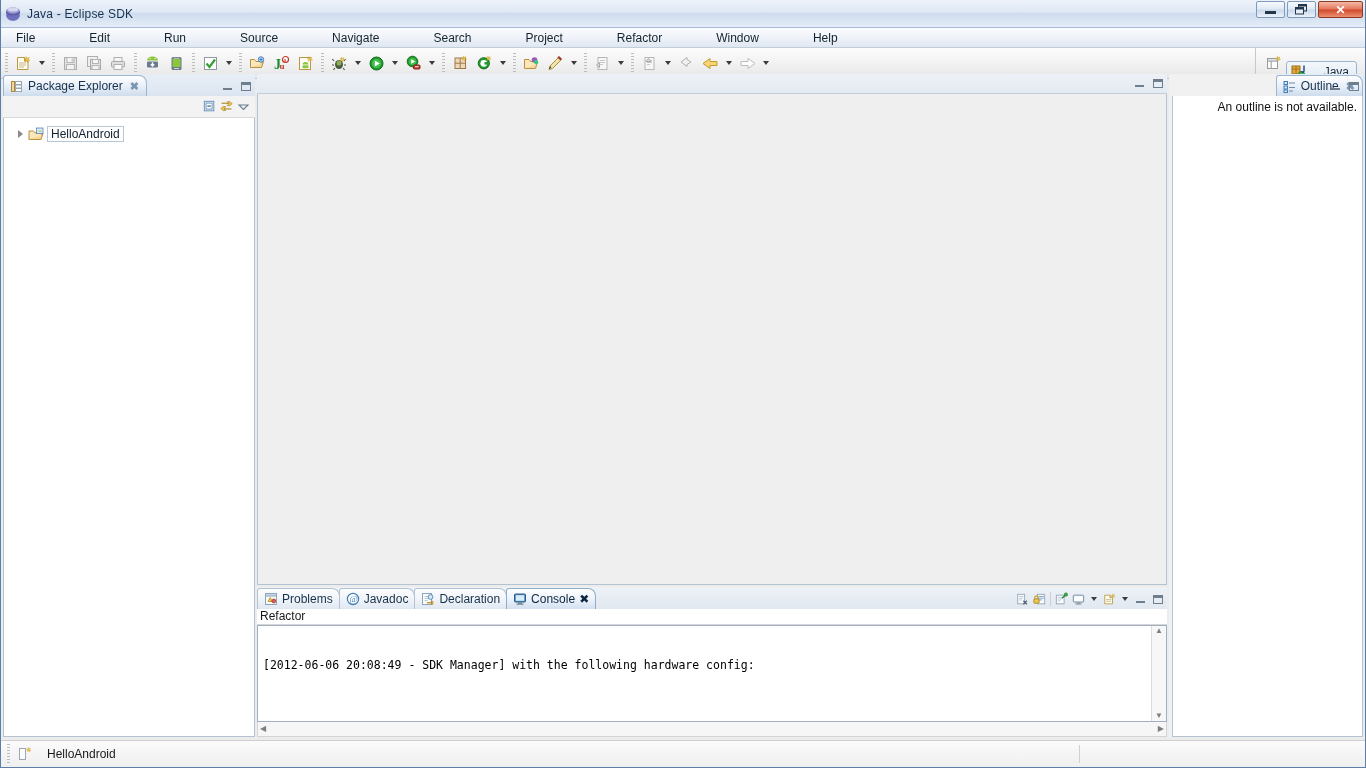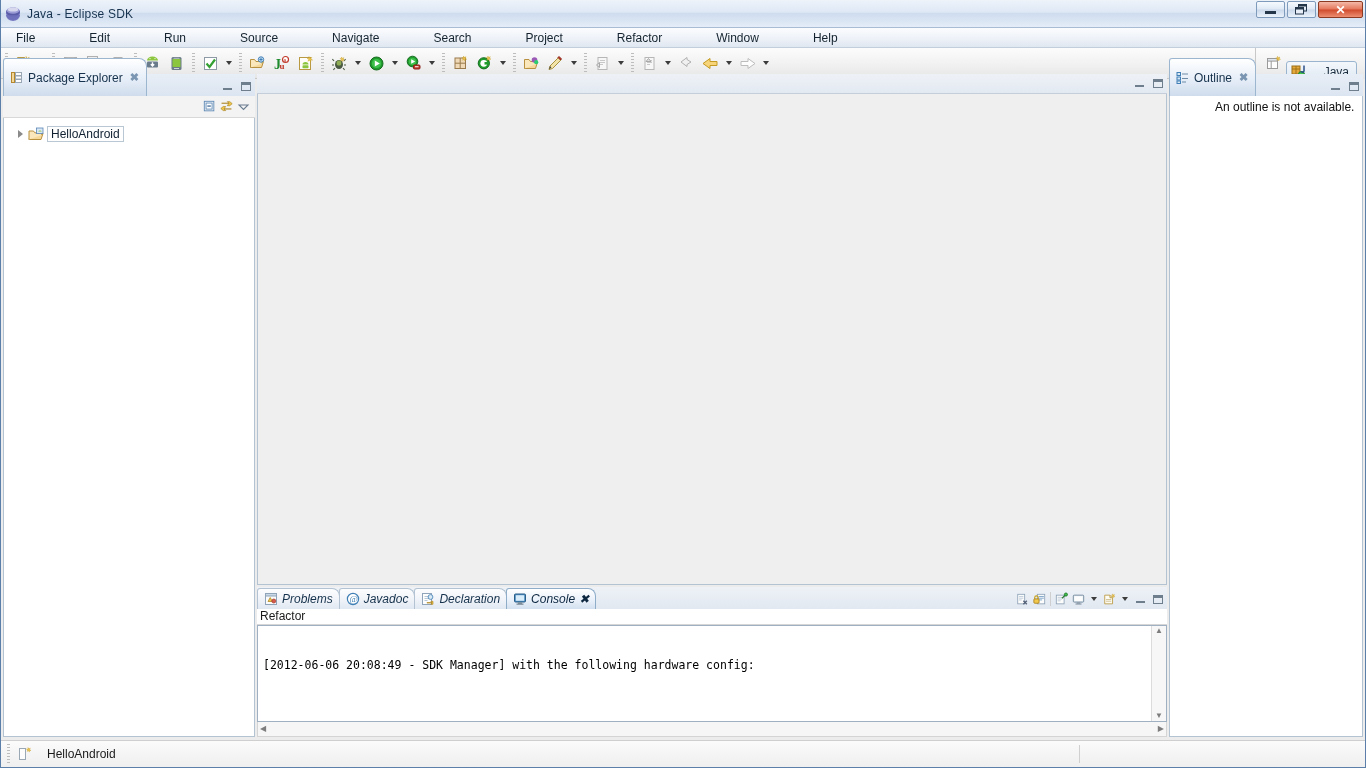--- a/index.html
+++ b/index.html
@@ -120,21 +120,21 @@
   }
 
   
   .viewpart { display: flex; flex-direction: column; background: #f1f1f1; }
   .vtabrow {
     height: 22px; display: flex; align-items: flex-end;
     position: relative;
     background: linear-gradient(to bottom, #e8eef6, #dbe5f1);
   }
   .vtab {
-    height: 38px; display: flex; align-items: center; gap: 5px;
+    height: 21px; display: flex; align-items: center; gap: 5px;
     padding: 0 7px 0 6px;
     font-size: 12px; color: #16324c;
     background: linear-gradient(to bottom, #ffffff 0%, #e6eef8 55%, #cfdcec 100%);
     border: 1px solid #9db6d0; border-bottom: none;
     border-radius: 3px 8px 0 0;
     position: relative;
   }
   .vtab .closeX {
     font-size: 11px; color: #7a96b2; margin-left: 2px; font-weight: bold;
   }
@@ -235,21 +235,21 @@
   }
   .hscroll {
     height: 15px; background: #f6f6f6;
     border: 1px solid #d4d4d4; border-top: none;
     display: flex; align-items: center; justify-content: space-between;
     padding: 0 2px;
   }
   .sc-arrow { font-size: 8px; color: #7d7d7d; line-height: 1; }
 
   
-  #outline-part { width: 194px; flex: 0 0 194px; }
+  #outline-part { width: 194px; flex: 0 0 194px; align-items: flex-end; }
   .outline-text { font-size: 12px; color: #101010; padding: 4px 5px; margin-left: 40px; }
 
   
   .statusbar {
     position: absolute; left: 0; right: 0; bottom: 0;
     height: 27px;
     background: linear-gradient(to bottom, #fbfbfb, #efefef);
     border-top: 1px solid #cfcfcf;
     display: flex; align-items: center;
   }
@@ -616,21 +616,21 @@
               </div>
             <div class="minibtn">
                 <div class="mini-max"></div>
               </div>
           </div>
         </div>
         <div class="editor-canvas"></div>
       </div>
 
       <div id="bottom-part">
-        <div class="vtabrow" style="background:linear-gradient(to bottom,#eef2f7,#e1e8f1);font-style:italic;">
+        <div class="vtabrow" style="background:linear-gradient(to bottom,#eef2f7,#e1e8f1);">
           <div class="btab">
             <span>
               <svg width="14" height="14" viewBox="0 0 14 14">
                 <rect x="1.5" y="1.5" width="11" height="11" fill="#fbfbfb" stroke="#8fa4b8"></rect>
                 <rect x="1.5" y="1.5" width="11" height="2.5" fill="#c9d9e8" stroke="#8fa4b8"></rect>
                 <path d="M4 9.5l2.2-4 2.2 4z" fill="#f2c94c" stroke="#a8801d" stroke-width=".7"></path>
                 <circle cx="9.8" cy="9" r="2" fill="#d85a4a" stroke="#a13a2c" stroke-width=".7"></circle>
               </svg>
             </span>
             <span>Problems</span>

